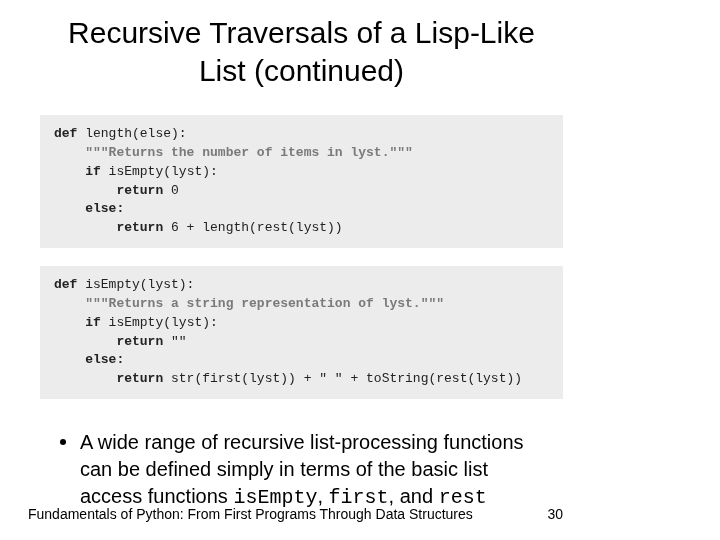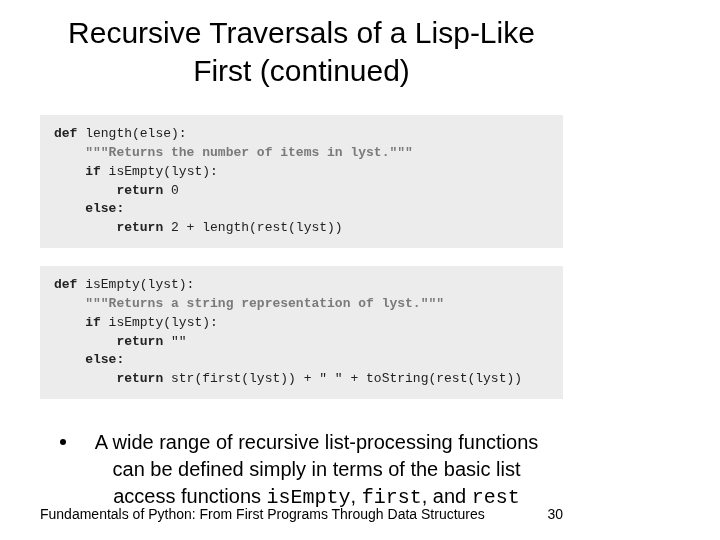--- a/index.html
+++ b/index.html
@@ -38,60 +38,59 @@
   .kw { font-weight: bold; margin-top: 26px; }
   .doc { color: #7a7a7a; font-weight: bold; }
   .bullet-wrap {
     margin: 30px 50px 0 60px;
     font-size: 20px;
     line-height: 1.35;
   }
   .bullet {
     display: flex;
     align-items: flex-start;
-    text-align: center;
   }
   .bullet .dot {
     width: 6px;
     height: 6px;
     background: #000;
     border-radius: 50%;
     margin-top: 10px;
     margin-right: 14px;
     flex-shrink: 0;
   }
   .bullet .txt { flex: 1; }
   .mono { font-family: "Courier New", Courier, monospace; }
   .footer {
     position: absolute;
-    left: 40px;
+    left: 28px;
     right: 40px;
     bottom: 18px;
     display: flex;
     justify-content: space-between;
     font-size: 14px;
     color: #000;
   }
 </style>
 </head>
 <body>
 
 <div class="slide">
 
   <div class="title">
     <span>Recursive Traversals of a Lisp-Like</span><br>
-    <span>First (continued)</span>
+    <span>List (continued)</span>
   </div>
 
   <div class="codeblock"><span class="kw">def</span><span> length(else):</span>
 <span class="doc">    """Returns the number of items in lyst."""</span>
 <span class="kw">    if</span><span> isEmpty(lyst):</span>
 <span class="kw">        return</span><span> 0</span>
 <span class="kw">    else:</span>
-<span class="kw">        return</span><span> 2 + length(rest(lyst))</span></div>
+<span class="kw">        return</span><span> 6 + length(rest(lyst))</span></div>
 
   <div class="codeblock"><span class="kw">def</span><span> isEmpty(lyst):</span>
 <span class="doc">    """Returns a string representation of lyst."""</span>
 <span class="kw">    if</span><span> isEmpty(lyst):</span>
 <span class="kw">        return</span><span> ""</span>
 <span class="kw">    else:</span>
 <span class="kw">        return</span><span> str(first(lyst)) + " " + toString(rest(lyst))</span></div>
 
   <div class="bullet-wrap">
     <div class="bullet">

